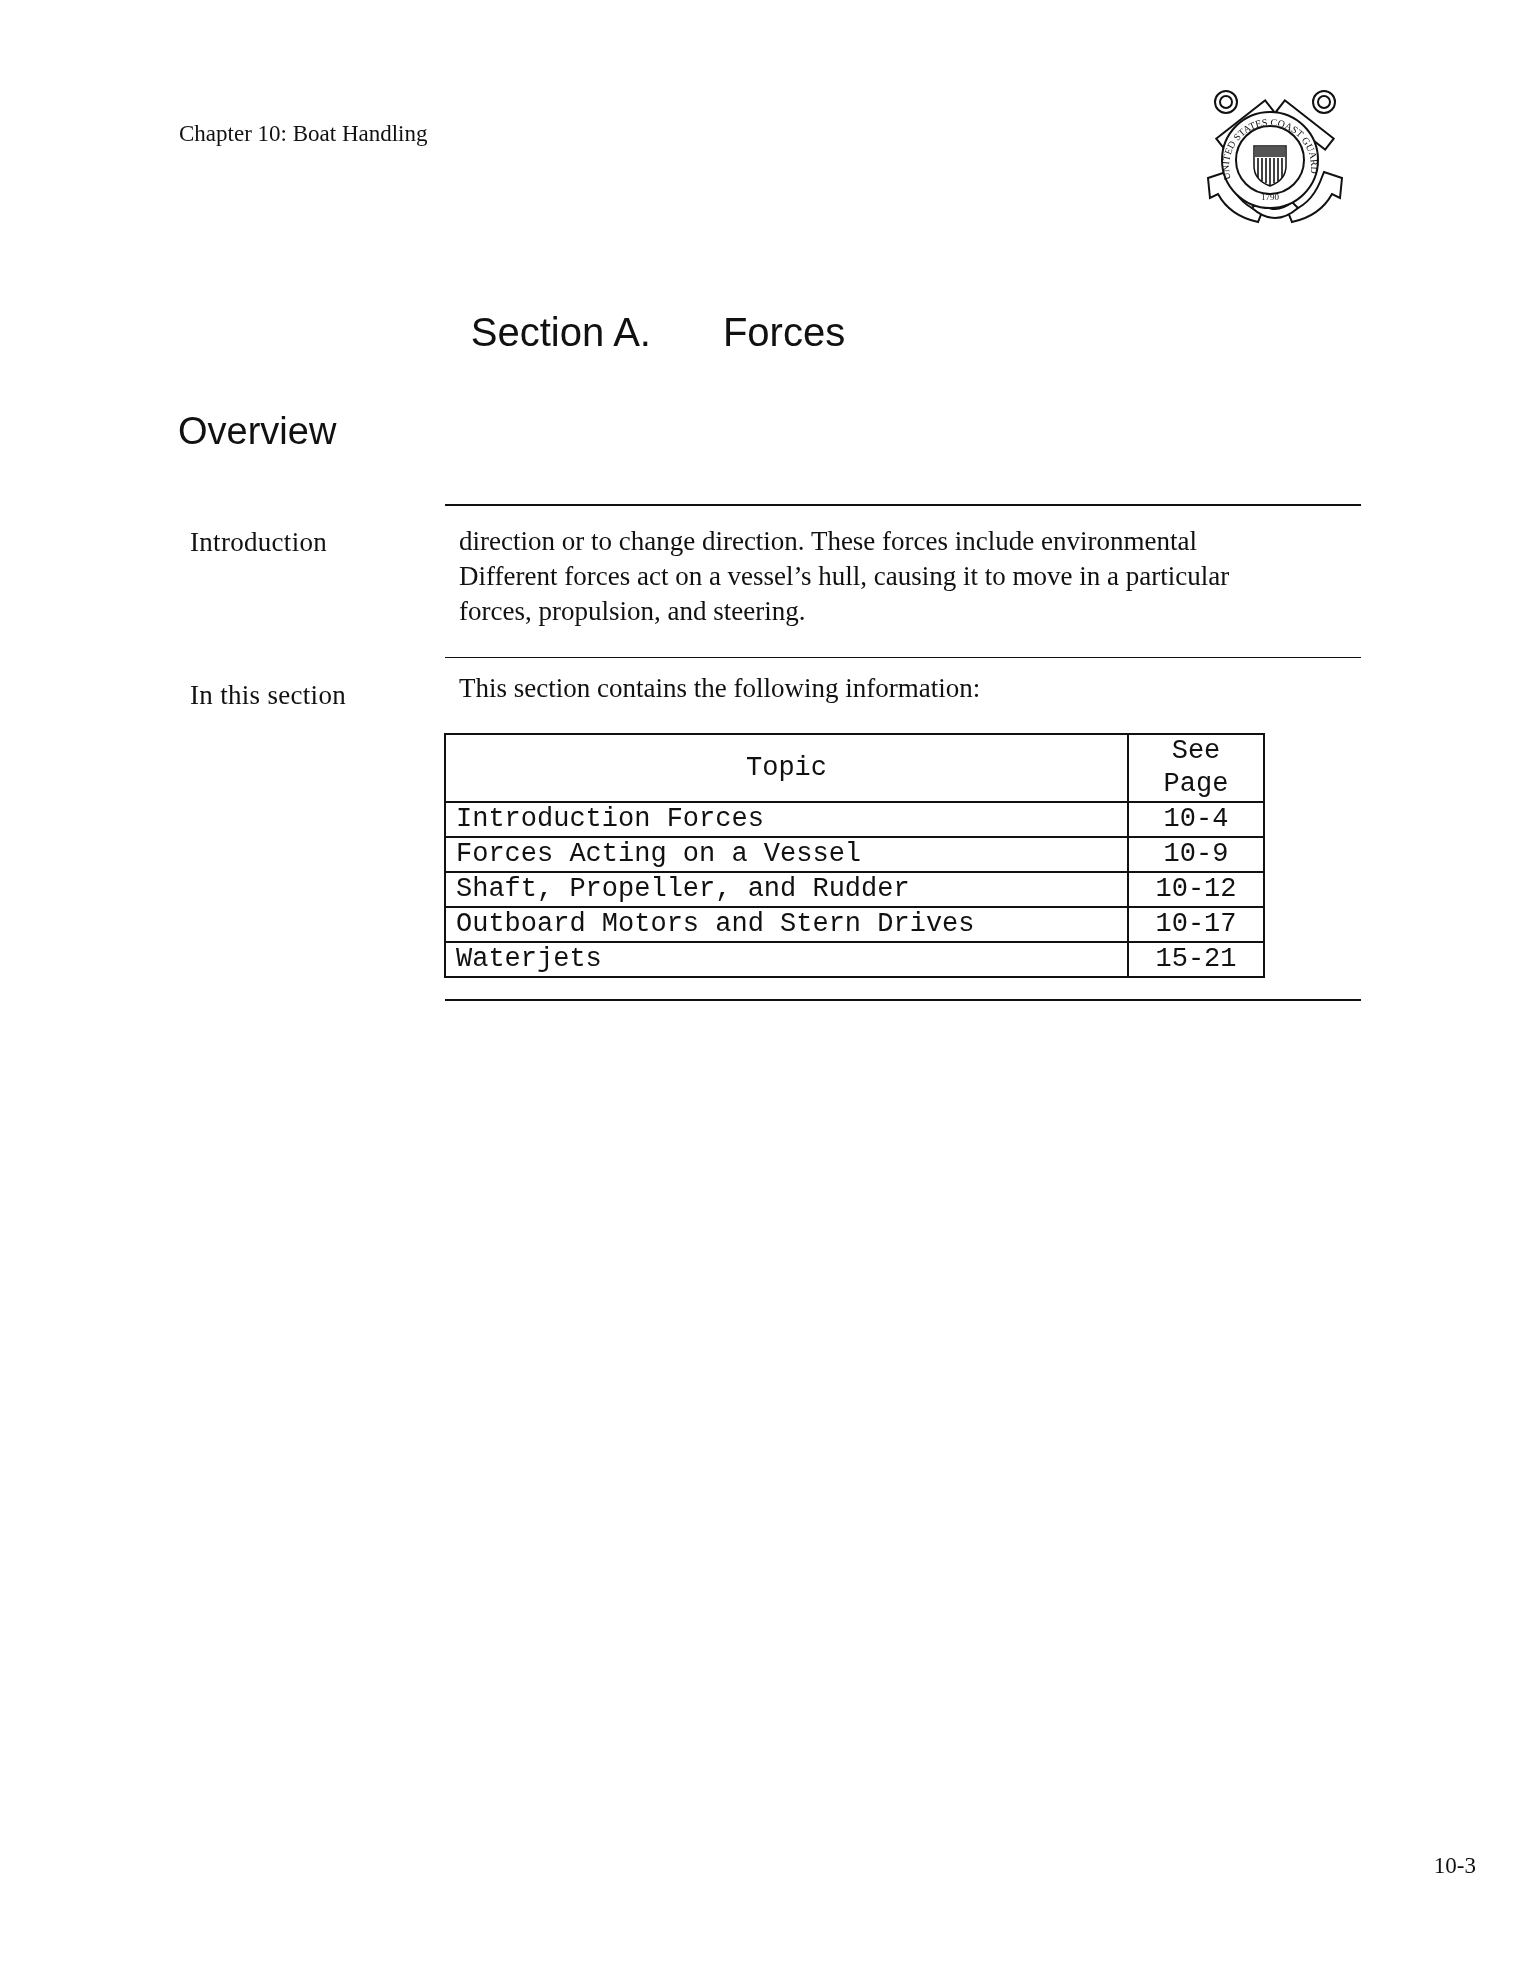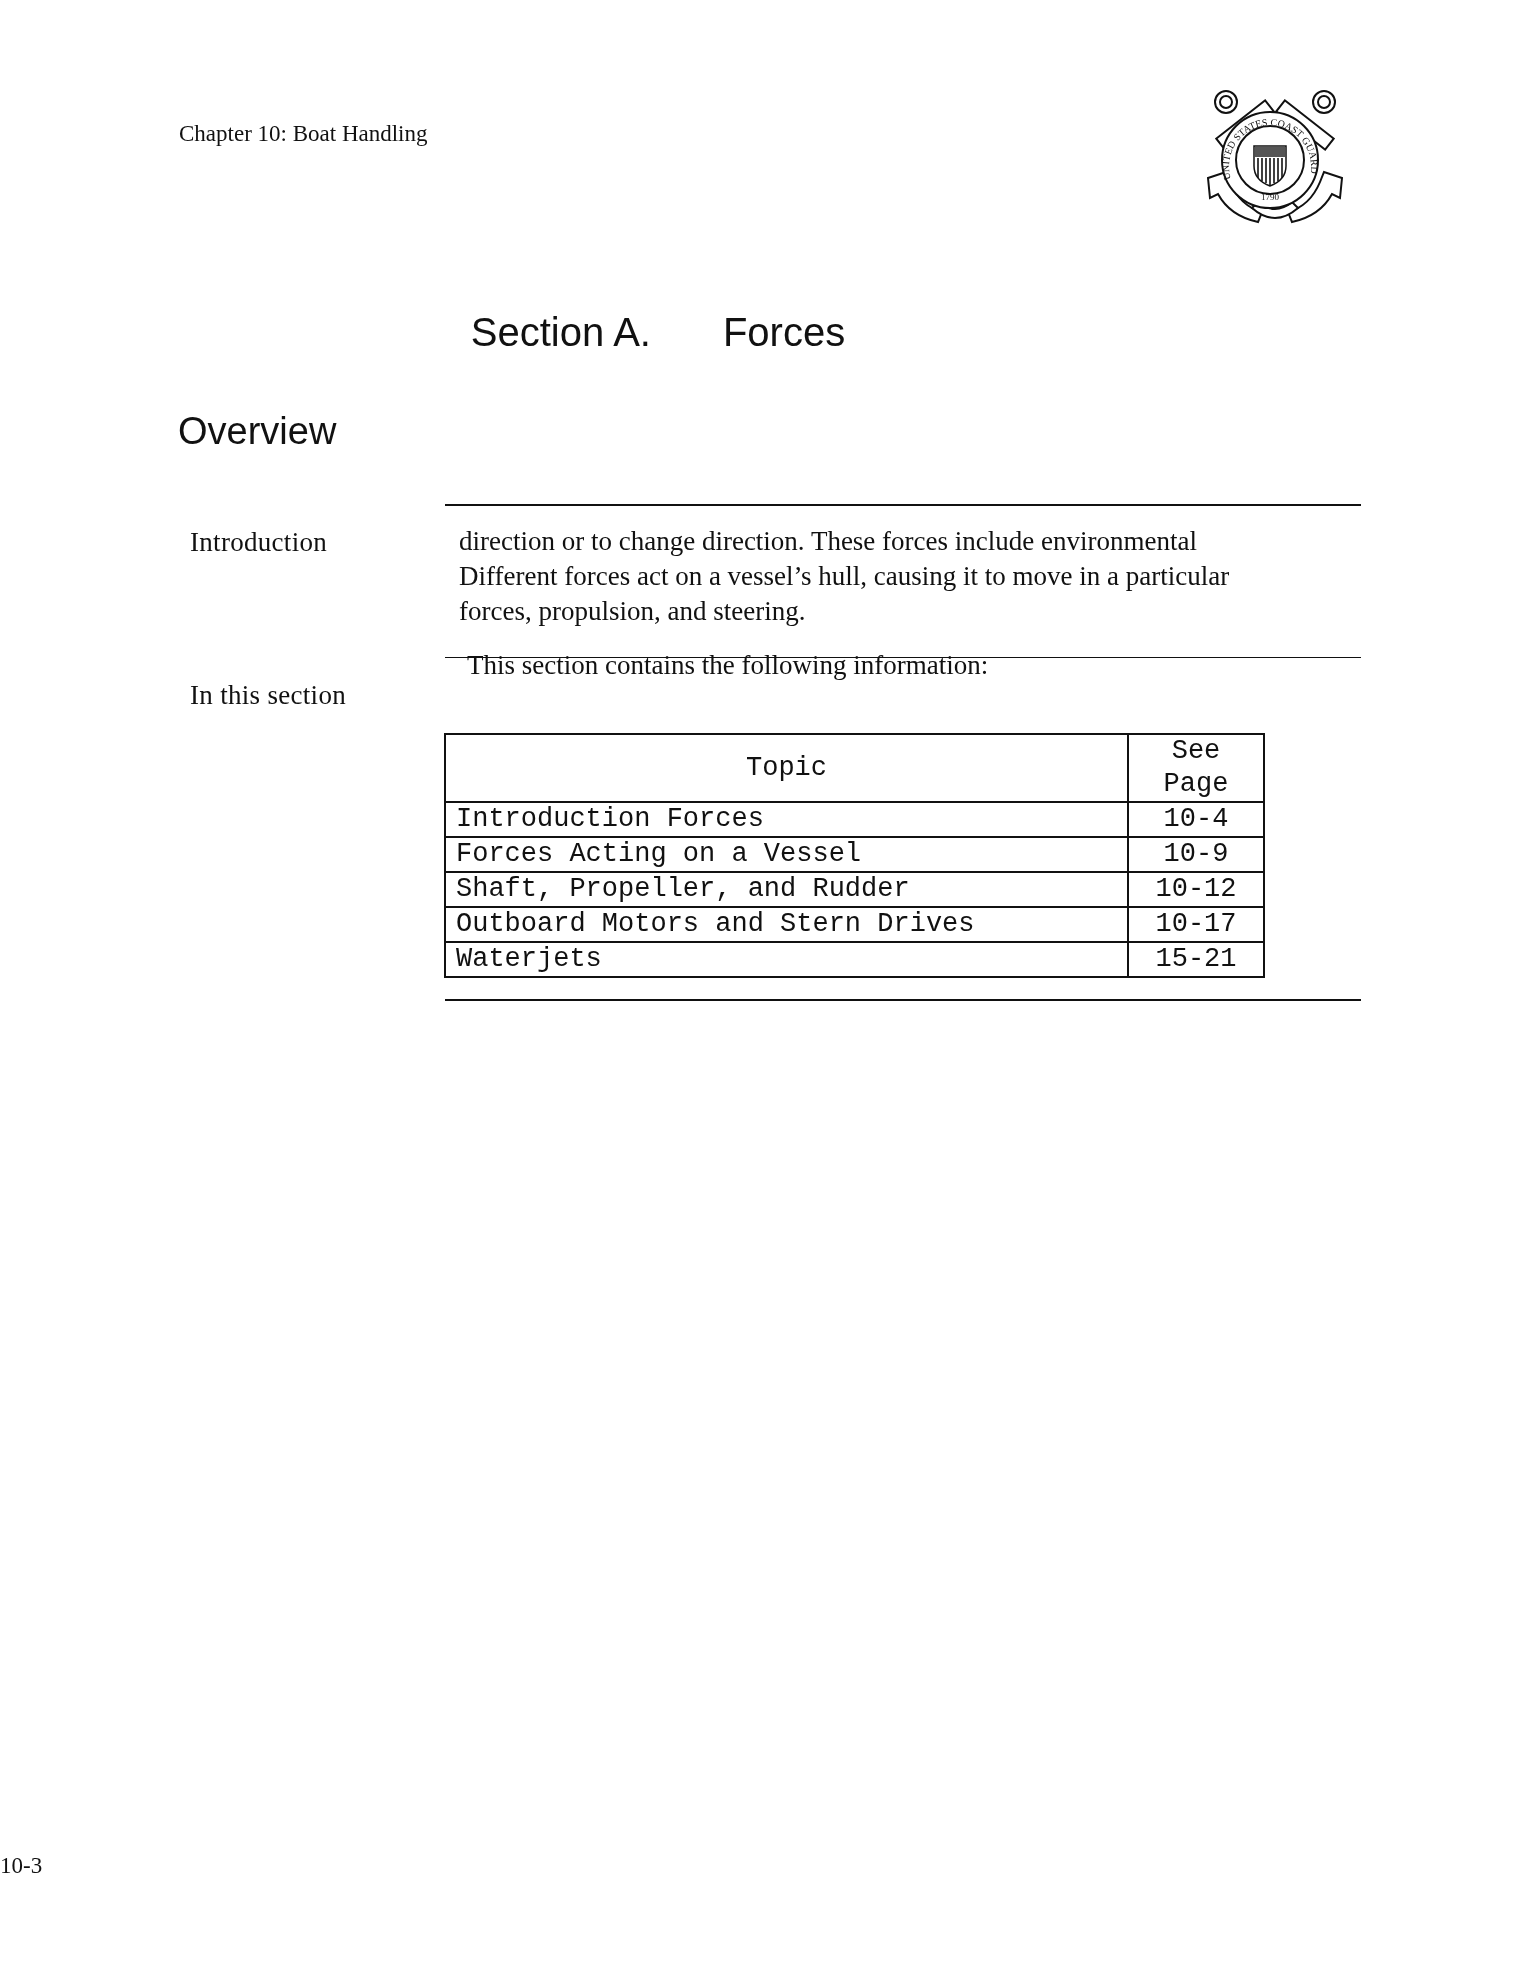--- a/index.html
+++ b/index.html
@@ -21,21 +21,21 @@
 
   .block-label { position: absolute; left: 190px; font-size: 27px; line-height: 34px; letter-spacing: 0.3px; }
   .block-text { position: absolute; left: 459px; width: 880px; font-size: 27px; line-height: 35px; }
 
   table.toc { position: absolute; left: 444px; top: 733px; width: 821px; border-collapse: collapse; font-size: 27px; font-family: Liberation Mono, monospace; }
   table.toc td, table.toc th { border: 2px solid #111111; padding: 0 10px; height: 33px; line-height: 33px; font-weight: normal; }
   table.toc th.topic { text-align: center; }
   table.toc th.page, table.toc td.page { text-align: center; width: 126px; padding: 0 4px; }
   table.toc td.topic { text-align: left; }
 
-  .footer { position: absolute; left: 0; width: 1476px; top: 1852px; text-align: left; font-size: 23px; line-height: 28px; }
+  .footer { position: absolute; left: 0; width: 1476px; top: 1852px; text-align: right; font-size: 23px; line-height: 28px; }
 </style>
 </head>
 <body>
 
 <div class="running-head serif">Chapter 10:  Boat Handling</div>
 
 <div class="seal">
   <svg width="150" height="142" viewBox="0 0 150 142" xmlns="http://www.w3.org/2000/svg">
     <g fill="#ffffff" stroke="#111111" stroke-width="2">
 
@@ -87,21 +87,21 @@
 <div class="block-label serif" style="top:525px;">Introduction</div>
 <div class="block-text serif" style="top:524px;">
   <div>direction or to change direction.  These forces include environmental</div>
   <div>Different forces act on a vessel’s hull, causing it to move in a particular</div>
   <div>forces, propulsion, and steering.</div>
 </div>
 
 <div class="rule thin" style="top:657px;"></div>
 
 <div class="block-label serif" style="top:678px;">In this section</div>
-<div class="block-text serif" style="top:648px;margin-left:8px;">This section contains the following information:</div>
+<div class="block-text serif" style="top:671px;">This section contains the following information:</div>
 
 <table class="toc serif">
   <thead>
     <tr>
       <th class="topic">Topic</th>
       <th class="page">See Page</th>
     </tr>
   </thead>
   <tbody>
     <tr>

